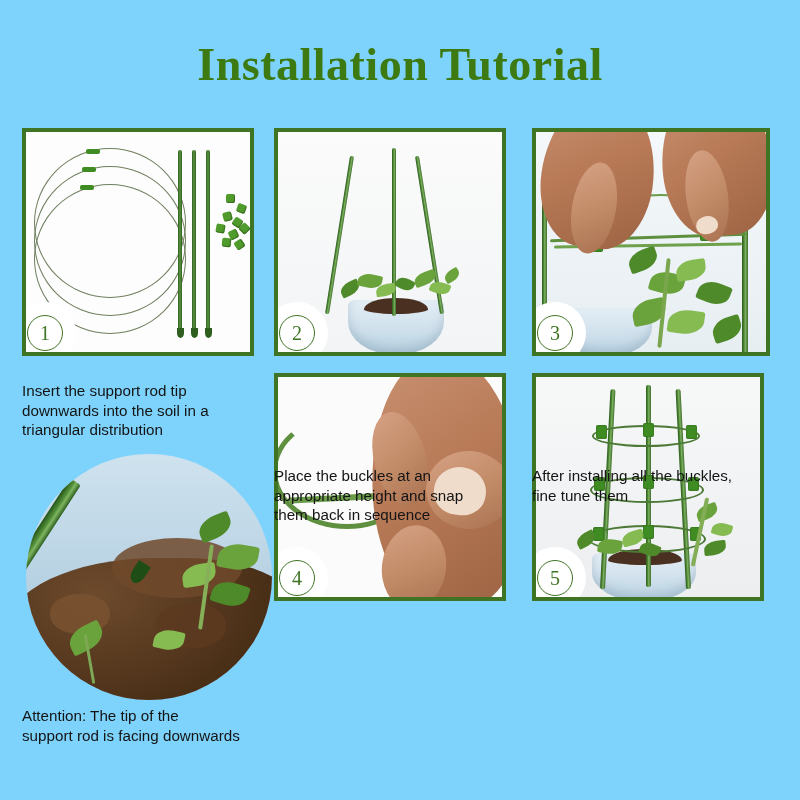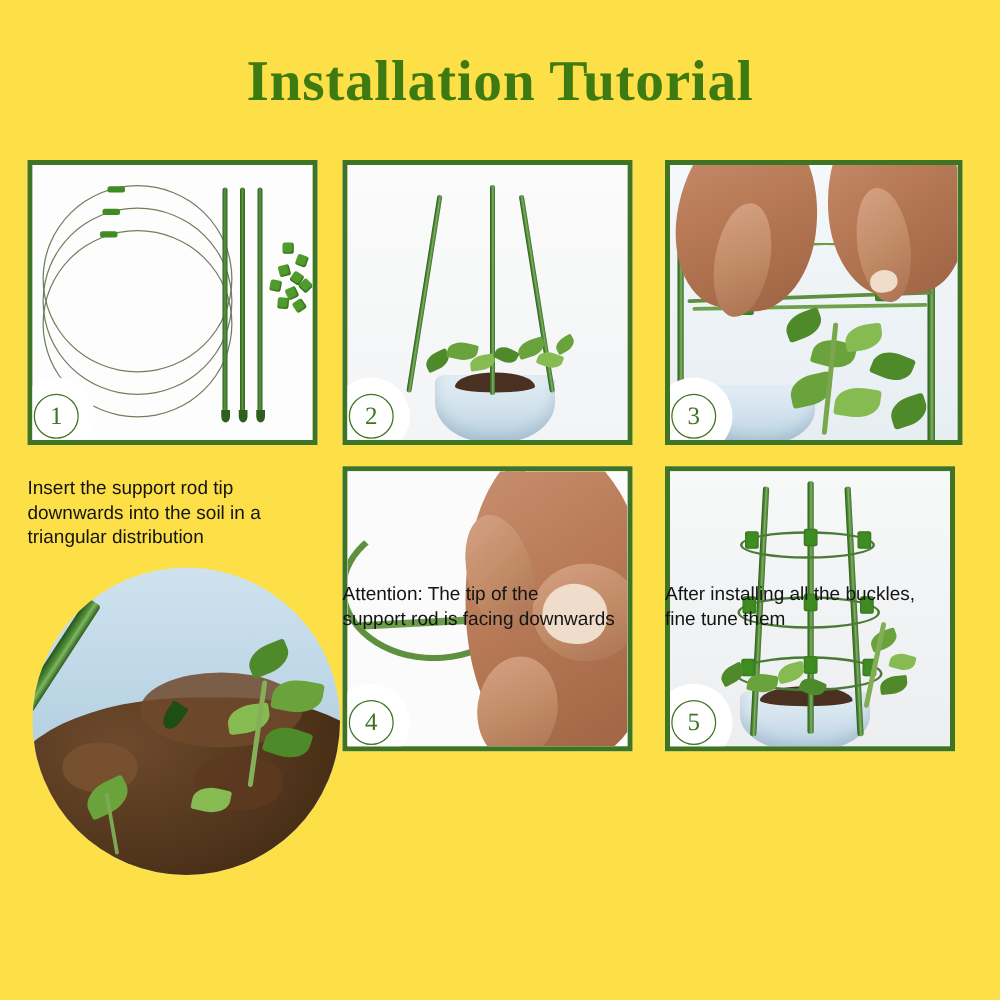--- a/index.html
+++ b/index.html
@@ -2,21 +2,21 @@
 <html><head>
 <meta charset="utf-8">
 <style>
   * { box-sizing: border-box; margin: 0; padding: 0; }
   html, body {
     width: 800px; height: 800px;
     background: #ffffff;
     font-family: "Liberation Sans", sans-serif;
     overflow: hidden;
   }
-  .page { position: relative; width: 800px; height: 800px; background:#fde047; }
+  .page { position: relative; width: 800px; height: 800px; background:#7dd3fc; }
 
   
   .title {
     position: absolute; left: 0; top: 38px; width: 800px;
     text-align: center;
     font-family: "Liberation Serif", serif;
     font-weight: bold;
     font-size: 46px;
     letter-spacing: 0.5px;
     color: #3d7a12;
@@ -348,22 +348,27 @@
         <div class="leaf lt" style="left:156px; top:110px; width:34px; height:22px; transform:rotate(-8deg);"></div>
         <div class="leaf dk" style="left:186px; top:128px; width:36px; height:24px; transform:rotate(18deg);"></div>
         <div class="leaf" style="left:42px; top:172px; width:36px; height:24px; transform:rotate(-26deg);"></div>
         <div class="leaf lt" style="left:128px; top:176px; width:30px; height:20px; transform:rotate(12deg);"></div>
         <div style="position:absolute; left:178px; top:90px; width:4px; height:86px; background:#86b058; border-radius:2px; transform:rotate(8deg);"></div>
         <div style="position:absolute; left:62px; top:180px; width:3px; height:50px; background:#7da854; border-radius:2px; transform:rotate(-10deg);"></div>
       </div>
     </div>
 
     <div class="cell-text">
-      <div class="caption">Attention: The tip of the
-support rod is facing downwards</div>
+      <div class="caption">Place the buckles at an
+appropriate height and snap
+them back in sequence</div>
     </div>
     <div class="cell-text">
       <div class="caption">After installing all the buckles,
 fine tune them</div>
     </div>
+    <div class="cell-text">
+      <div class="caption">Attention: The tip of the
+support rod is facing downwards</div>
+    </div>
 
   </div>
 </div>
 
 </body></html>

